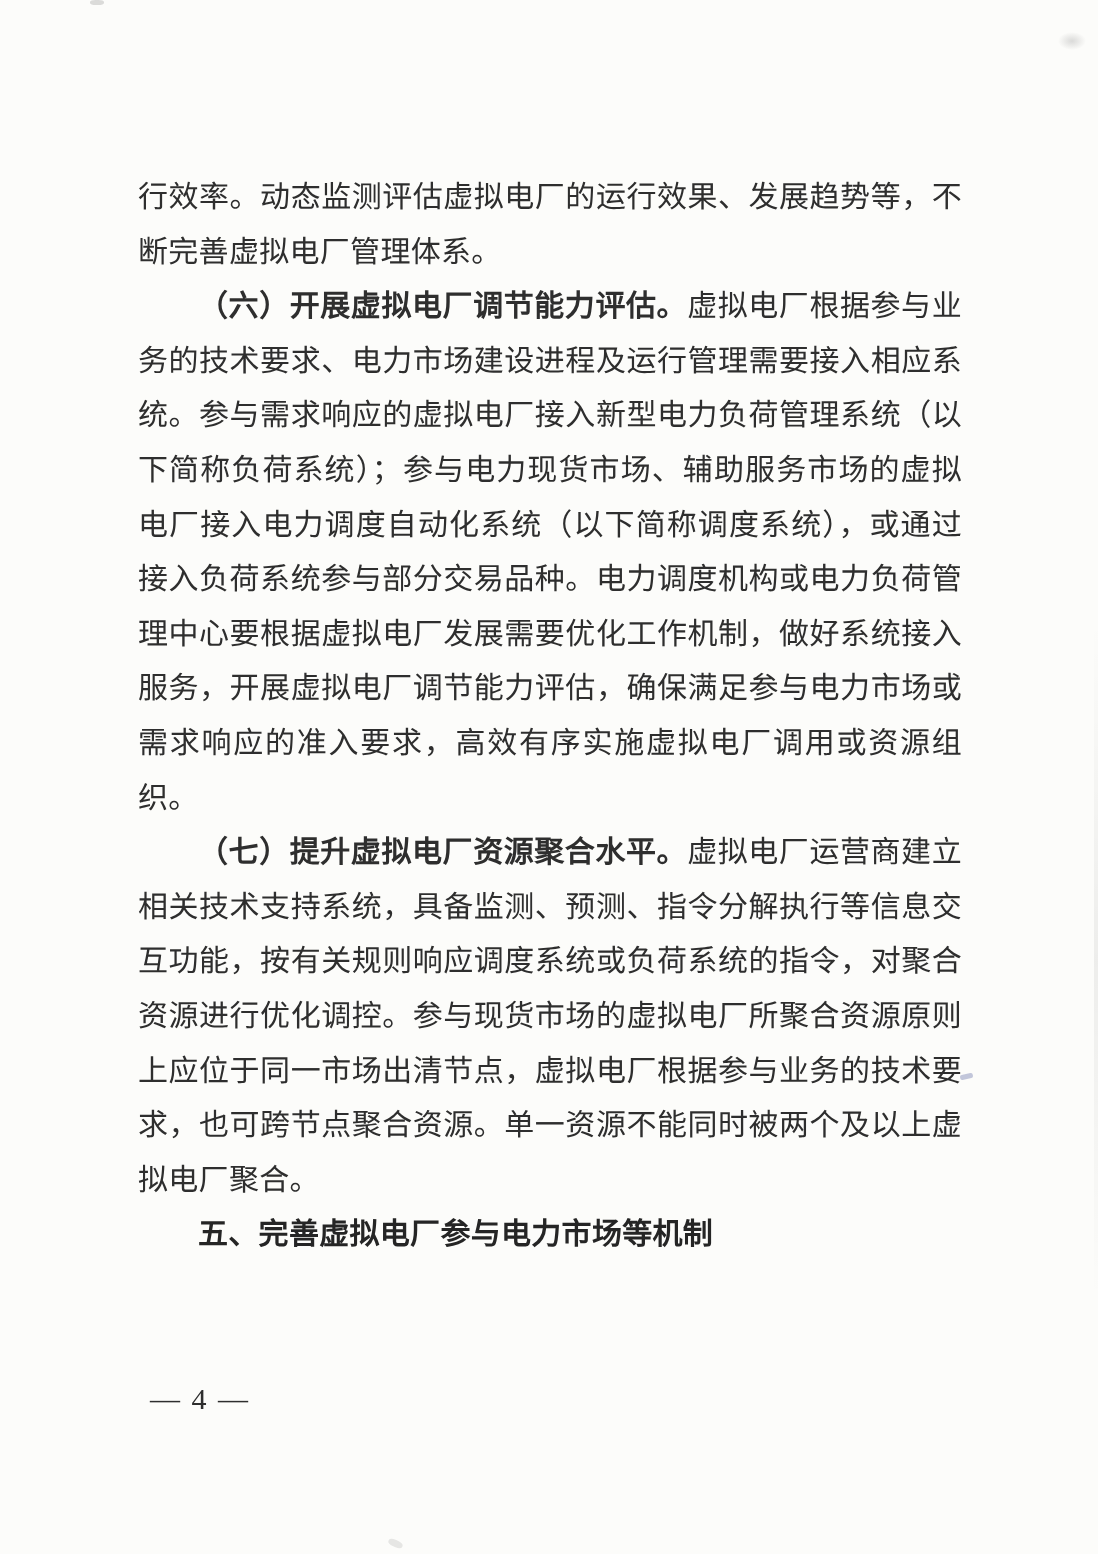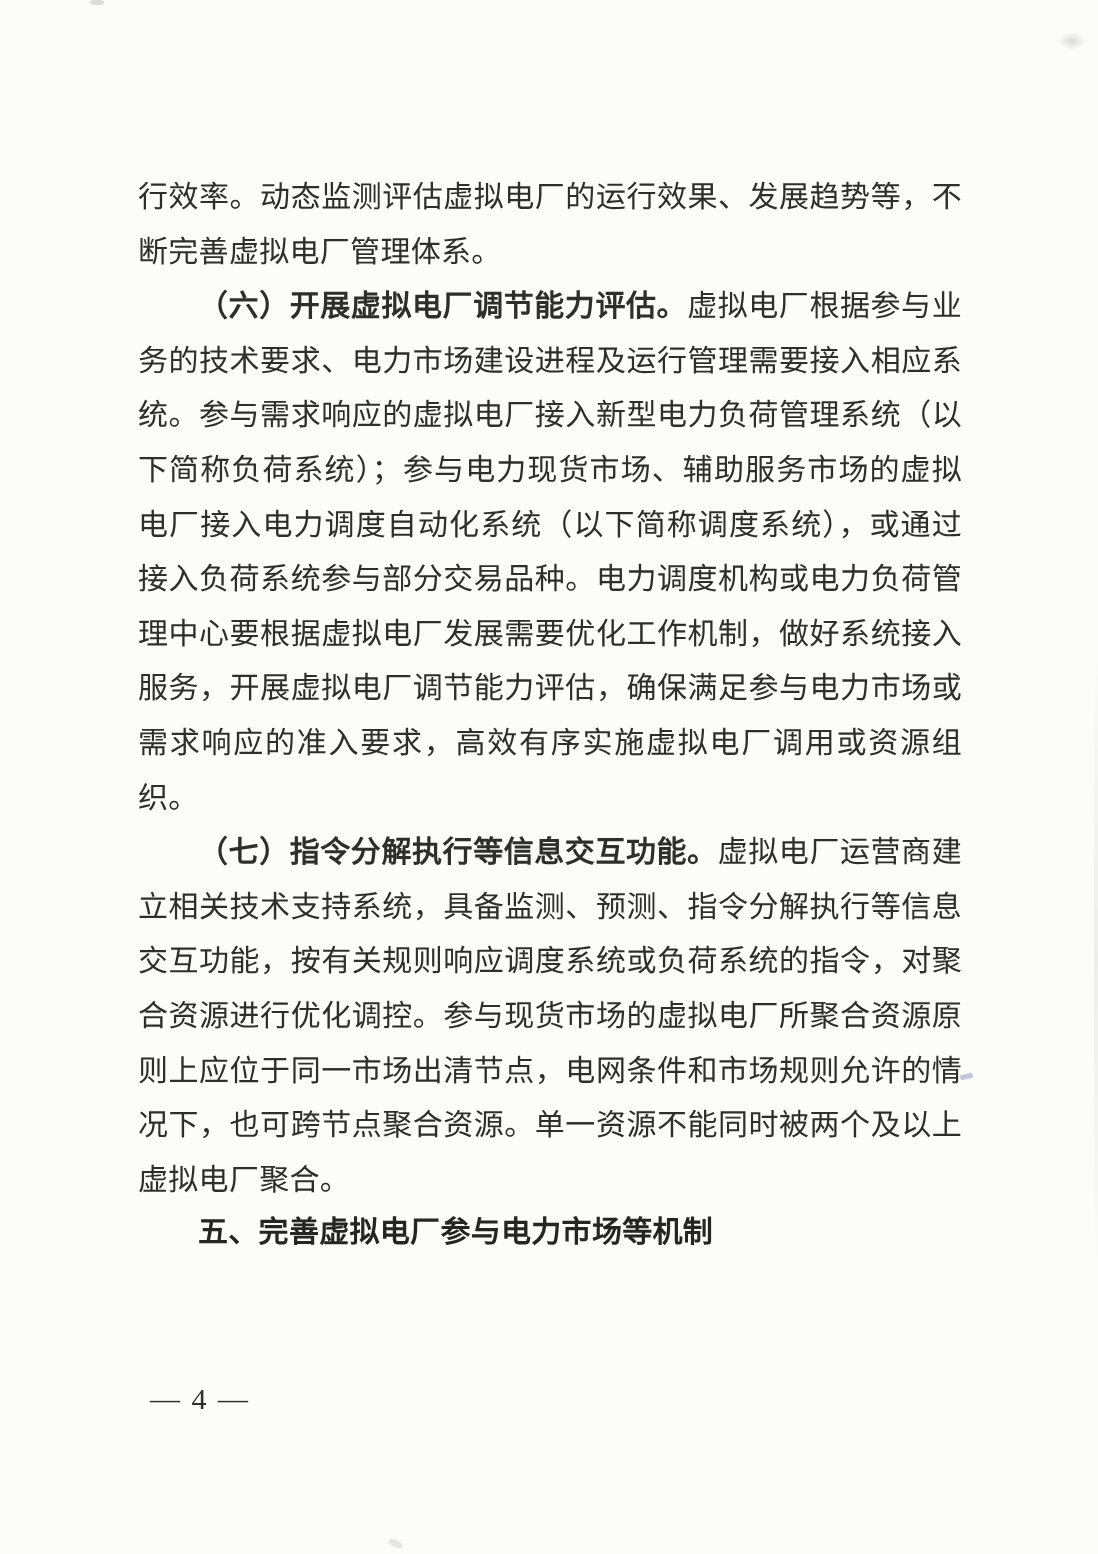--- a/index.html
+++ b/index.html
@@ -28,21 +28,21 @@
     padding: 0;
     text-indent: 2em;
   }
   .para.continuation { text-indent: 0; }
   .lead { font-weight: bold; }
   .heading {
     margin: 0;
     padding: 0;
     text-indent: 2em;
     font-weight: bold;
-    font-family: Liberation Mono, monospace;
+    font-family: Liberation Sans, sans-serif;
     color: #252525;
   }
   .footer {
     position: absolute;
     left: 150px;
     top: 1382px;
     font-size: 30px;
     line-height: 34px;
     letter-spacing: 2px;
     color: #2e2e2e;
@@ -80,21 +80,21 @@
 <body>
 
 <div class="page">
 
   <div class="content">
 
     <p class="para continuation"><span>行效率。动态监测评估虚拟电厂的运行效果、发展趋势等，不断完善虚拟电厂管理体系。</span></p>
 
     <p class="para"><span class="lead">（六）开展虚拟电厂调节能力评估。</span><span>虚拟电厂根据参与业务的技术要求、电力市场建设进程及运行管理需要接入相应系统。参与需求响应的虚拟电厂接入新型电力负荷管理系统（以下简称负荷系统）；参与电力现货市场、辅助服务市场的虚拟电厂接入电力调度自动化系统（以下简称调度系统），或通过接入负荷系统参与部分交易品种。电力调度机构或电力负荷管理中心要根据虚拟电厂发展需要优化工作机制，做好系统接入服务，开展虚拟电厂调节能力评估，确保满足参与电力市场或需求响应的准入要求，高效有序实施虚拟电厂调用或资源组织。</span></p>
 
-    <p class="para"><span class="lead">（七）指令分解执行等信息交互功能。</span><span>虚拟电厂运营商建立相关技术支持系统，具备监测、预测、指令分解执行等信息交互功能，按有关规则响应调度系统或负荷系统的指令，对聚合资源进行优化调控。参与现货市场的虚拟电厂所聚合资源原则上应位于同一市场出清节点，电网条件和市场规则允许的情况下，也可跨节点聚合资源。单一资源不能同时被两个及以上虚拟电厂聚合。</span></p>
+    <p class="para"><span class="lead">（七）提升虚拟电厂资源聚合水平。</span><span>虚拟电厂运营商建立相关技术支持系统，具备监测、预测、指令分解执行等信息交互功能，按有关规则响应调度系统或负荷系统的指令，对聚合资源进行优化调控。参与现货市场的虚拟电厂所聚合资源原则上应位于同一市场出清节点，虚拟电厂根据参与业务的技术要求，也可跨节点聚合资源。单一资源不能同时被两个及以上虚拟电厂聚合。</span></p>
 
     <p class="heading">五、完善虚拟电厂参与电力市场等机制</p>
 
 
   </div>
 
   <div class="footer">— 4 —</div>
 
   <div class="artifact smudge-top-right"></div>
   <div class="artifact blue-tick"></div>

